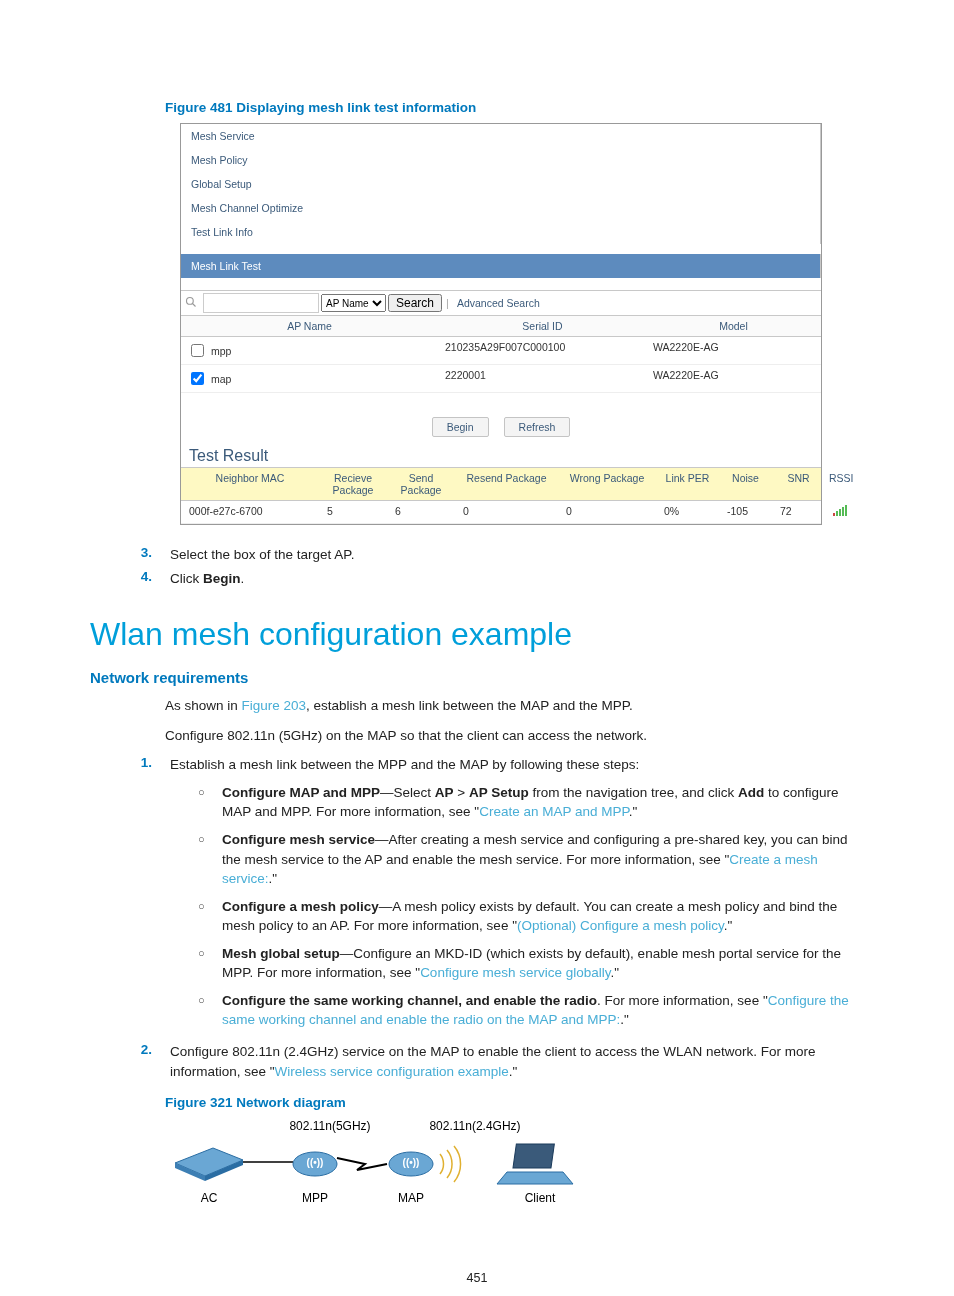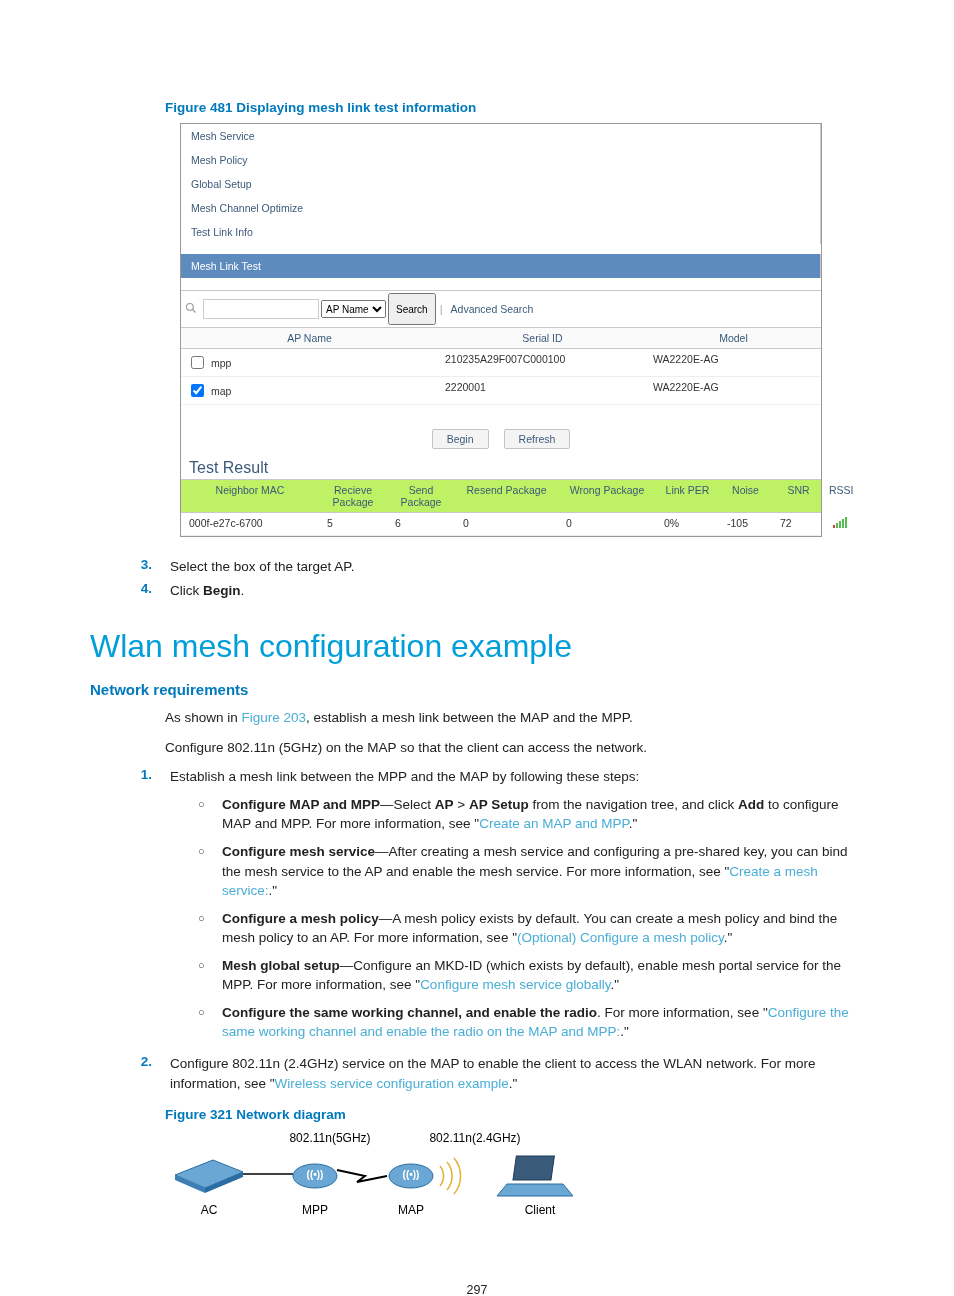--- a/index.html
+++ b/index.html
@@ -60,22 +60,22 @@
     width: 110px;
     height: 16px;
     font-size: 10px;
     border: 1px solid #ccc;
   }
   .search-row select {
     font-size: 10px;
     height: 18px;
   }
   .search-row button {
-    font-size: 10px;
-    height: 32px;
+    font-size: 12px;
+    height: 18px;
     padding: 0 6px;
   }
   .adv {
     color: #3b5a7a;
     margin-left: 6px;
     font-size: 10.5px;
   }
   .hdr-row {
     display: flex;
     border-bottom: 1px solid #c8c8c8;
@@ -112,21 +112,21 @@
   }
   .tr-label {
     color: #3b5a7a;
     border-bottom: 1px solid #c8c8c8;
     padding: 4px 8px 2px 8px;
     font-size: 16px;
   }
   .result-hdr {
     display: flex;
     border-bottom: 1px solid #c8c8c8;
-    background: #bef264;
+    background: #fef9c3;
     color: #3b5a7a;
     font-size: 10.5px;
     text-align: center;
   }
   .result-hdr > div, .result-row > div {
     padding: 4px 4px;
   }
   .rc-mac { flex: 0 0 130px; }
   .rc-rec { flex: 0 0 60px;}
   .rc-send { flex: 0 0 60px;}
@@ -384,15 +384,15 @@
         <polygon points="342,54 398,54 408,66 332,66" fill="#6aa7d4" stroke="#2a6da3"></polygon>
       </g>
 
       <text x="44" y="84" font-size="12" text-anchor="middle" font-family="Arial">AC</text>
       <text x="150" y="84" font-size="12" text-anchor="middle" font-family="Arial">MPP</text>
       <text x="246" y="84" font-size="12" text-anchor="middle" font-family="Arial">MAP</text>
       <text x="375" y="84" font-size="12" text-anchor="middle" font-family="Arial">Client</text>
     </svg>
   </div>
 
-  <div class="page-num">297</div>
+  <div class="page-num">451</div>
 
 </div>
 
 </body></html>

